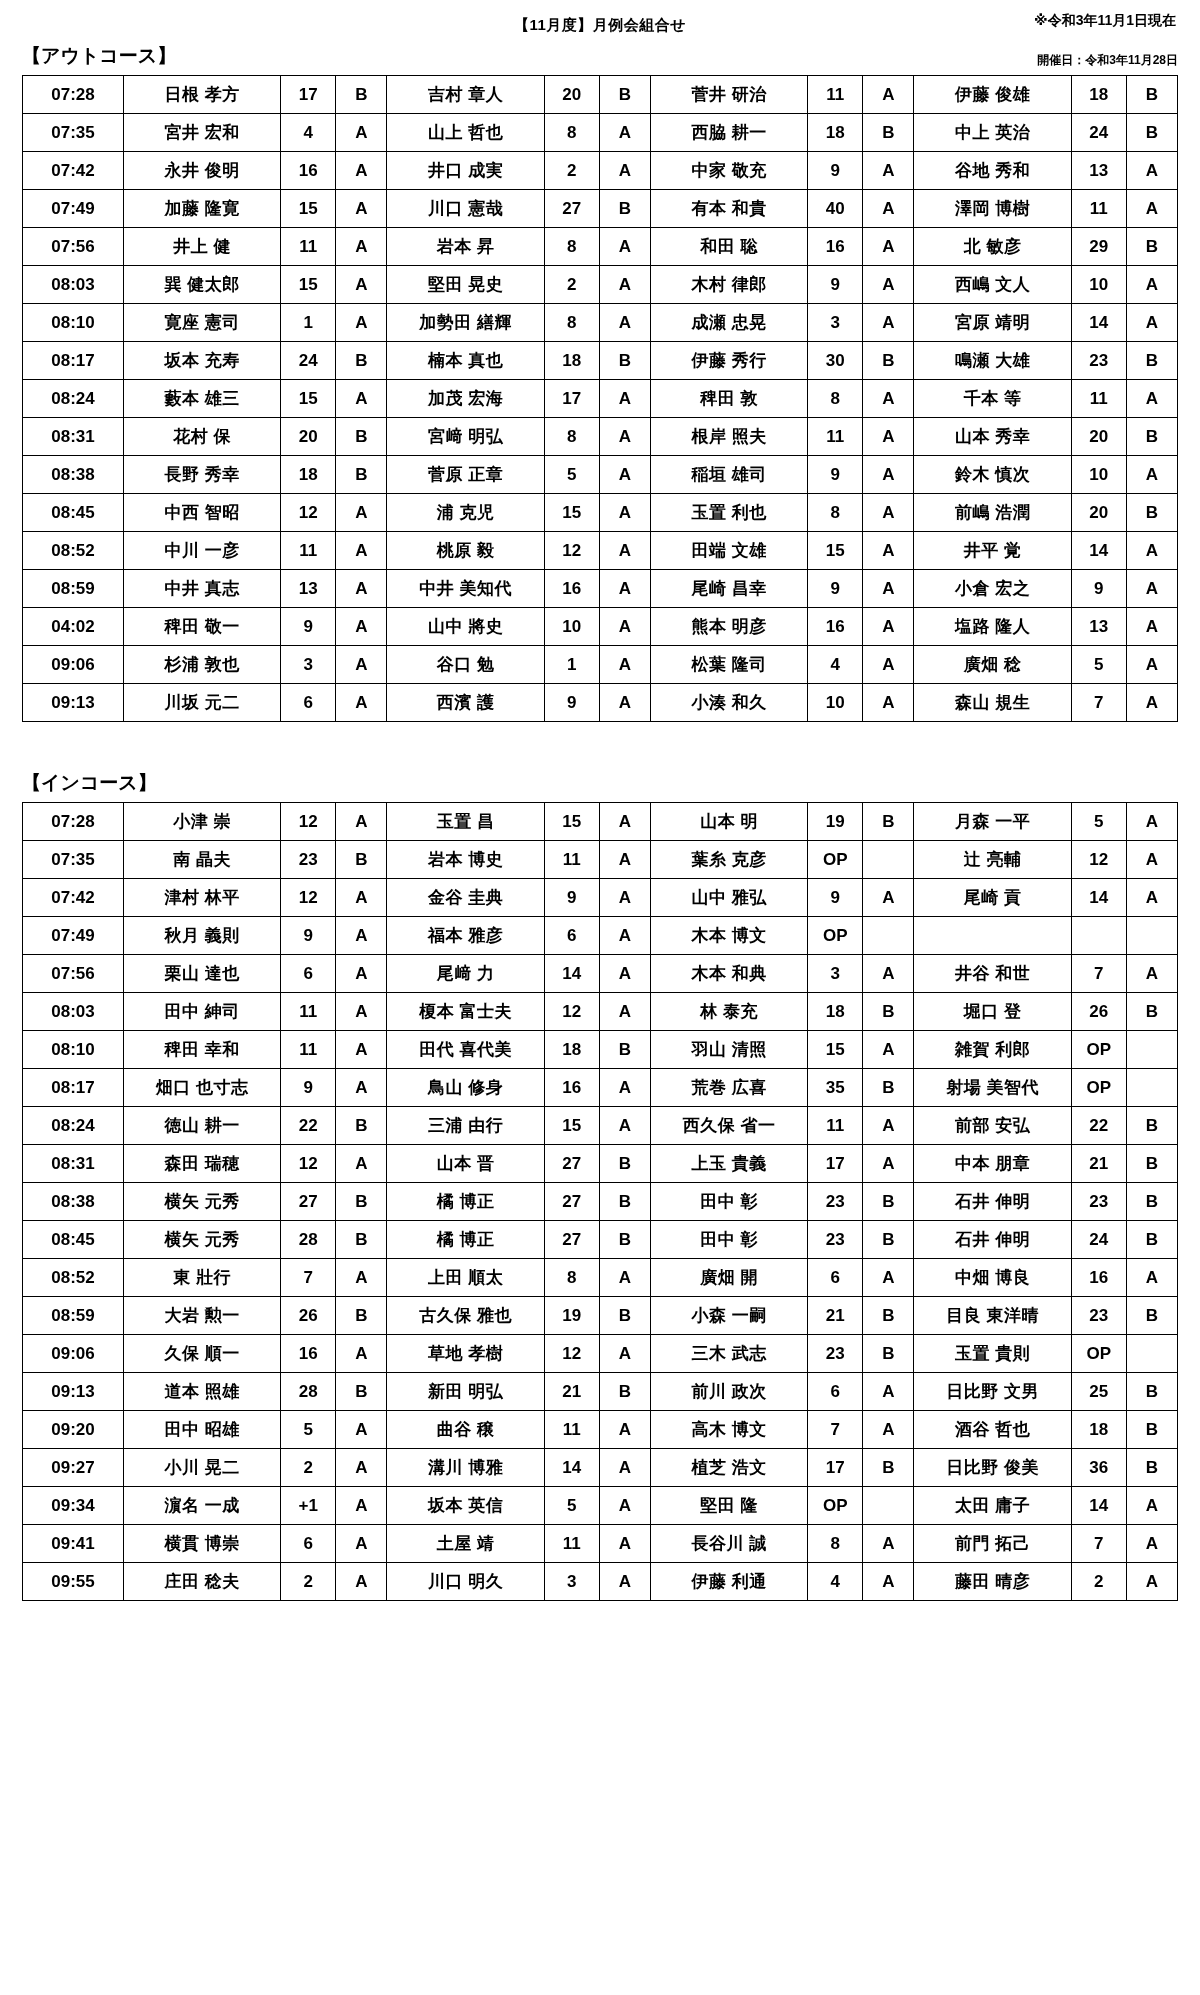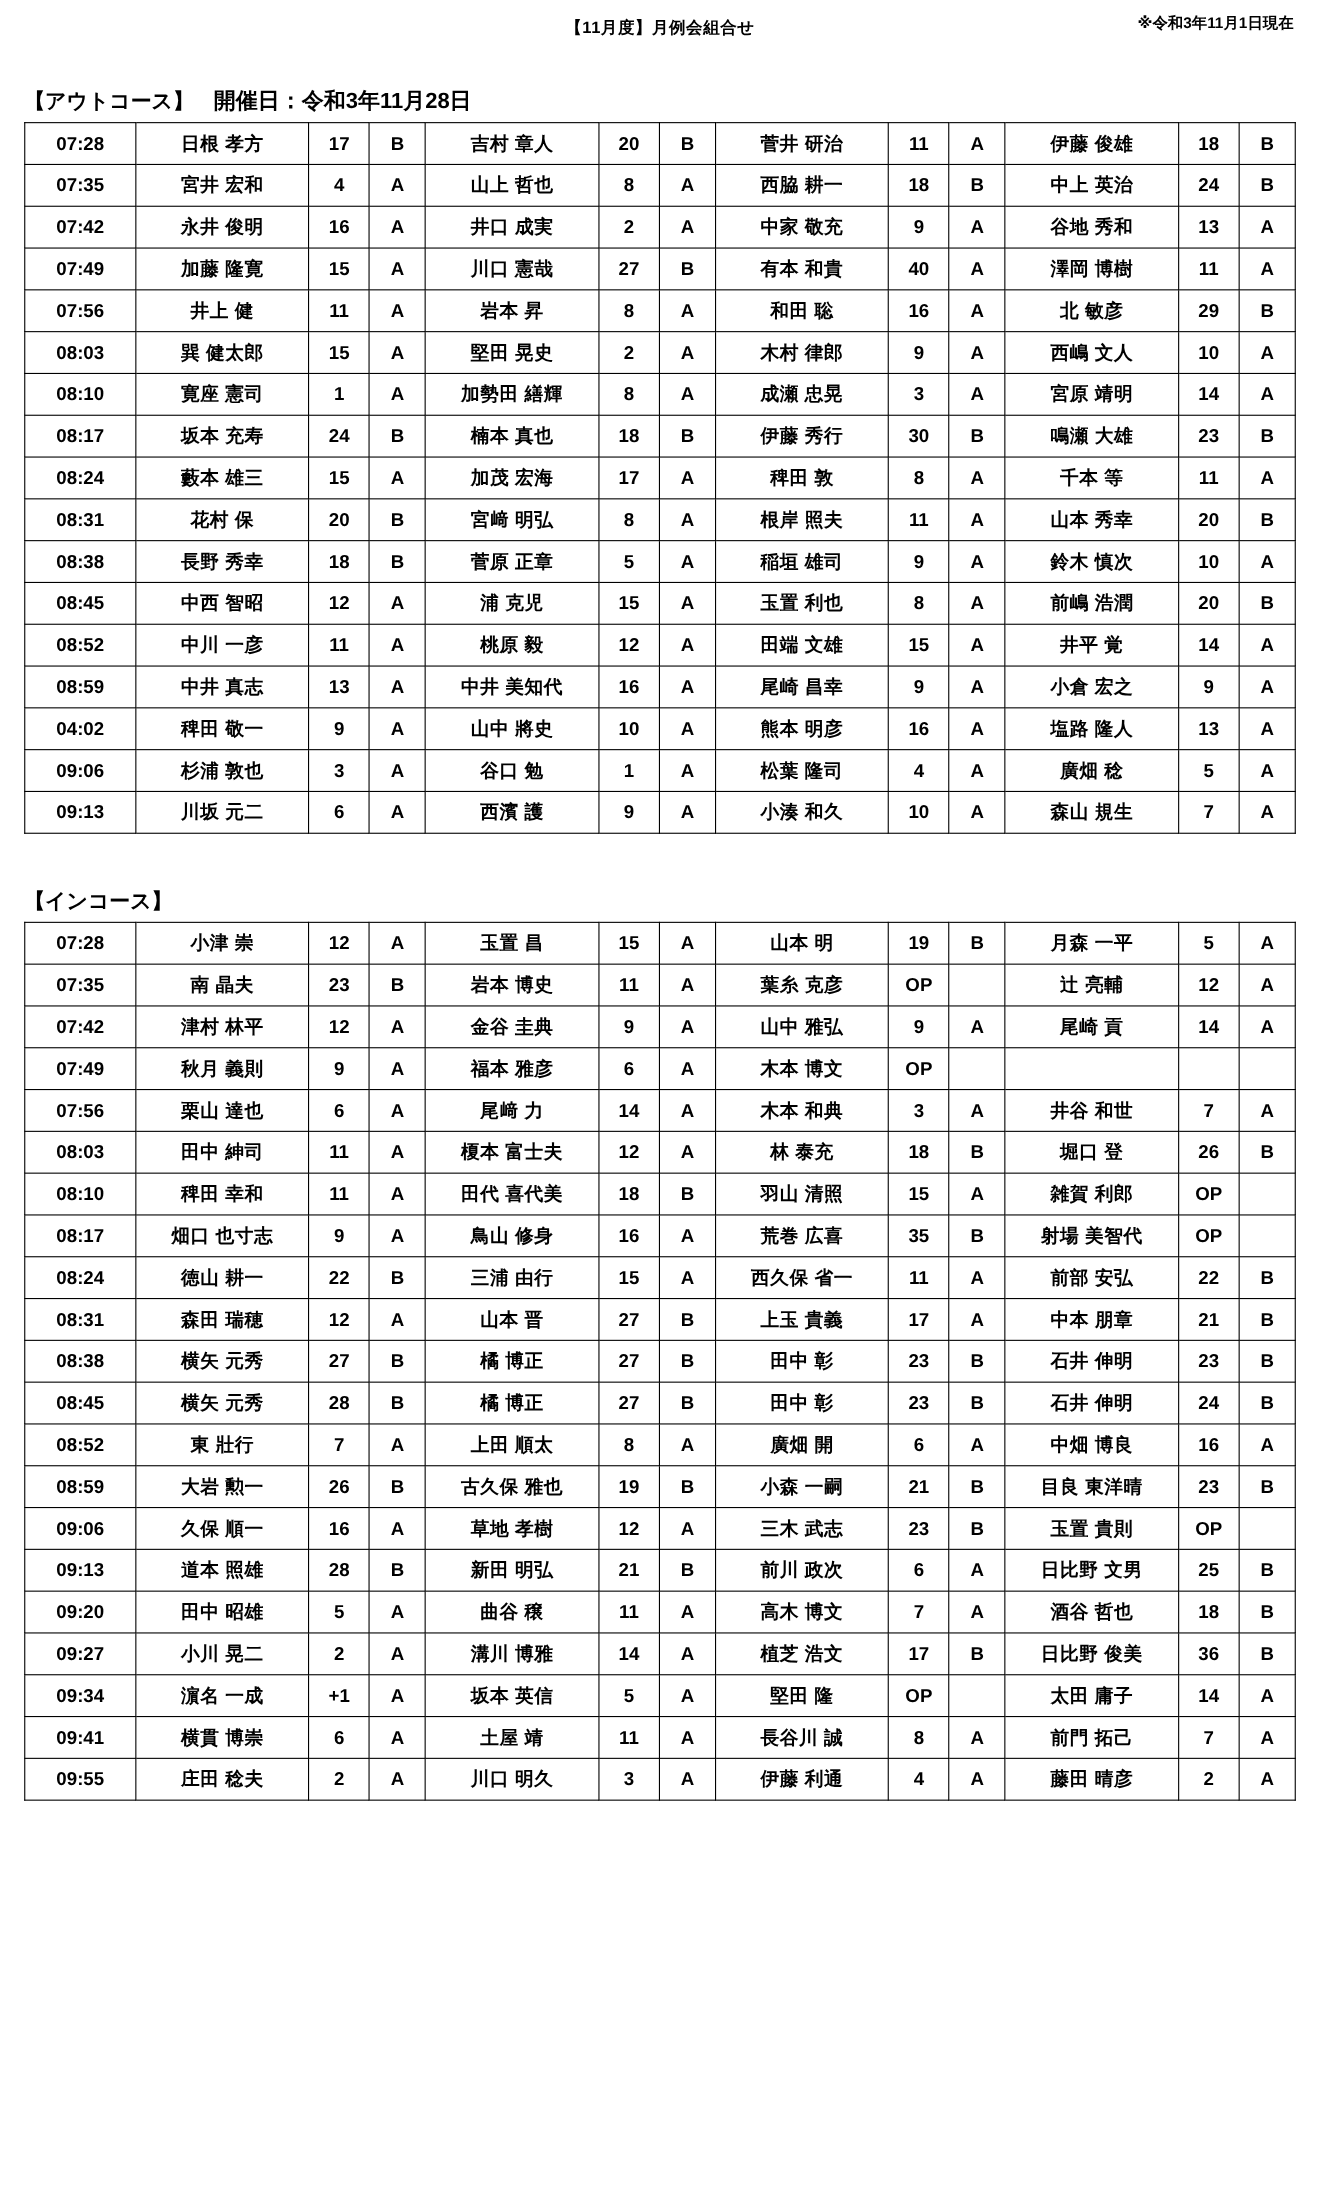--- a/index.html
+++ b/index.html
@@ -28,32 +28,32 @@
   .note-right {
     position: absolute;
     right: 24px;
     top: 12px;
     font-size: 14px;
     font-weight: bold;
   }
   .section-head {
     display: flex;
     align-items: flex-end;
+    justify-content: space-between;
     margin-top: 8px;
     margin-bottom: 6px;
     gap: 18px;
   }
   .section-label {
     font-size: 19px;
     font-weight: bold;
   }
   .date-label {
-    font-size: 20px;
+    font-size: 12px;
     font-weight: bold;
-    margin-top: 35px;
   }
   table.round {
     border-collapse: collapse;
     width: 100%;
     table-layout: fixed;
   }
   table.round td {
     border: 1.5px solid #000000;
     height: 37px;
     text-align: center;

